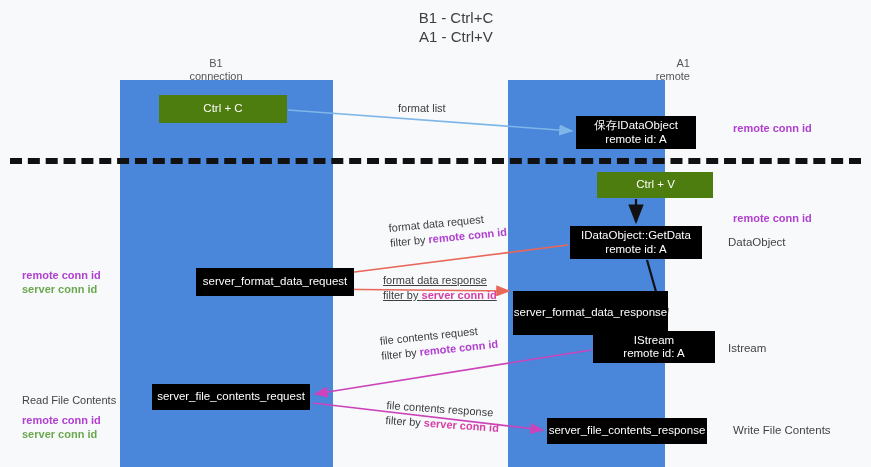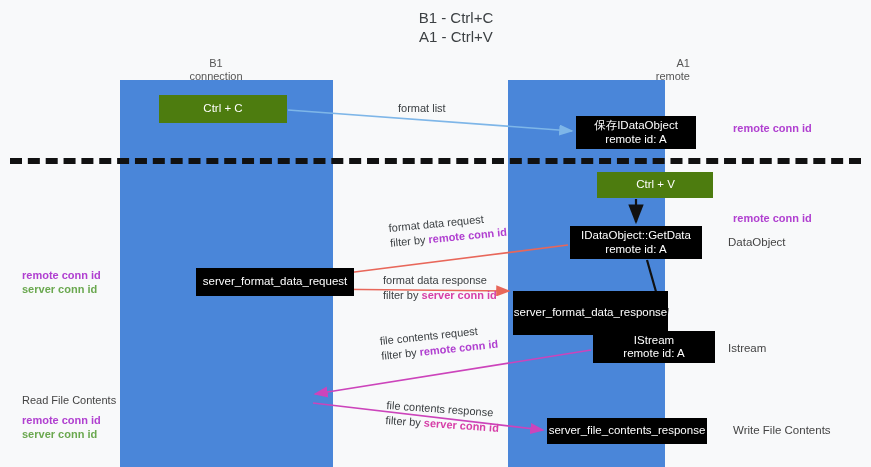--- a/index.html
+++ b/index.html
@@ -115,21 +115,21 @@
     line-height: 15px;
     color: #3c4043;
     white-space: nowrap;
   }
   .edge-text .em-purple { color: #b03fd0; font-weight: bold; }
   .edge-text .em-pink   { color: #d63fa8; font-weight: bold; }
   .edge-text .row { display: block; }
 
   #et-format-list    { left: 398px; top: 101px; }
   #et-fdreq          { left: 388px; top: 221px; transform: rotate(-5.5deg); transform-origin: left top; }
-  #et-fdresp         { left: 383px; top: 273px; }
+  #et-fdresp         { left: 383px; top: 273px; text-decoration: underline; }
   #et-fcreq          { left: 379px; top: 334px; transform: rotate(-6deg); transform-origin: left top; }
   #et-fcresp         { left: 387px; top: 398px; transform: rotate(4deg); transform-origin: left top; }
 
   svg#wires { position: absolute; inset: 0; width: 871px; height: 467px; pointer-events: none; }
 </style>
 </head>
 <body>
 
 <div id="stage">
 
@@ -207,20 +207,23 @@
 
   <div class="node orange" id="n-sfdresp">
     <span>server_format_data_response</span>
   </div>
 
   <div class="node orange" id="n-istream">
     <span>IStream</span>
     <span class="l2">remote id: A</span>
   </div>
 
+  <div class="node orange" id="n-sfcreq">
+    <span>server_file_contents_request</span>
+  </div>
 
   <div class="node orange" id="n-sfcresp">
     <span>server_file_contents_response</span>
   </div>
 
   <div class="edge-text" id="et-format-list">
     <span class="row">format list</span>
   </div>
 
   <div class="edge-text" id="et-fdreq">

